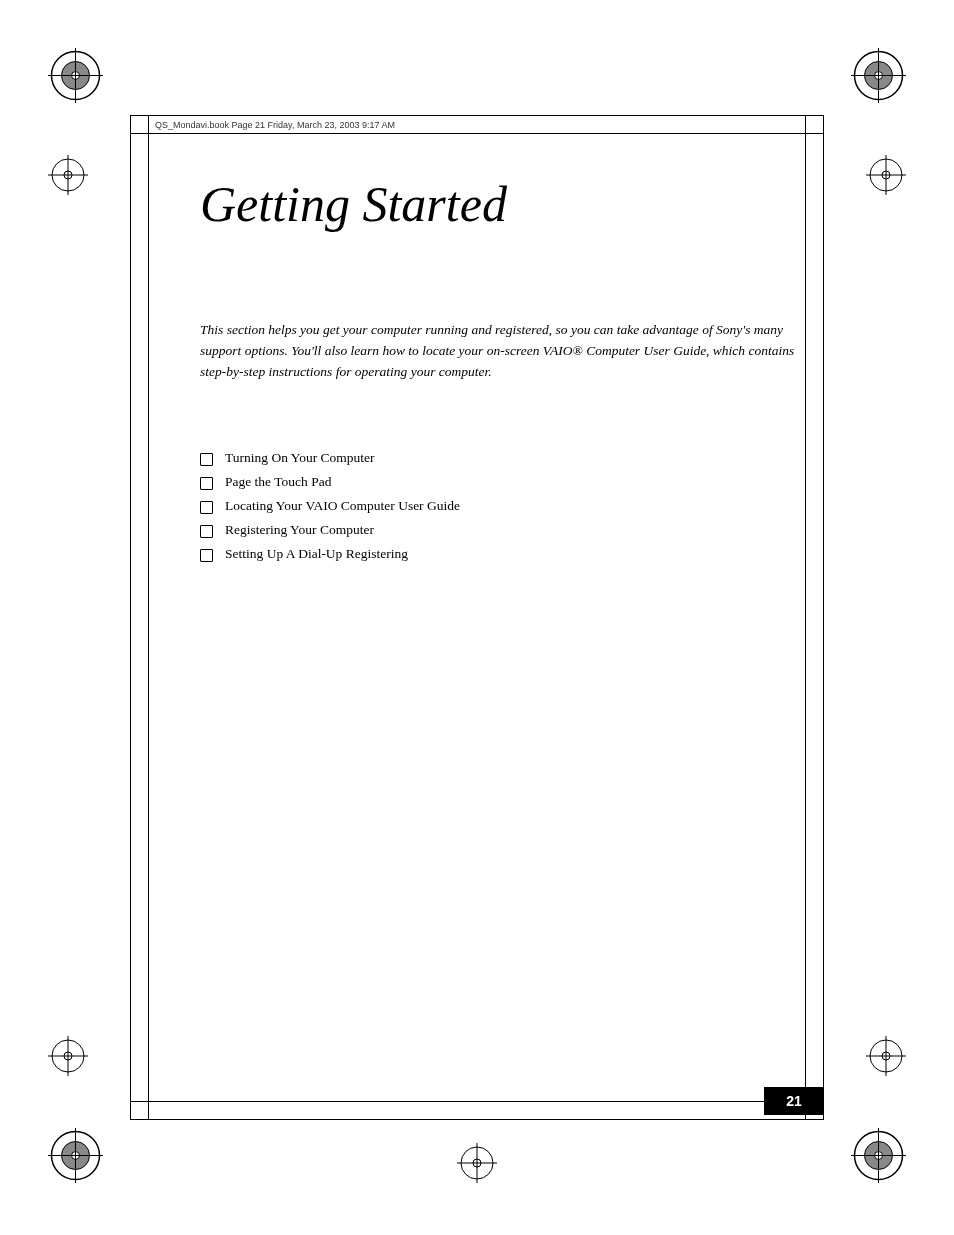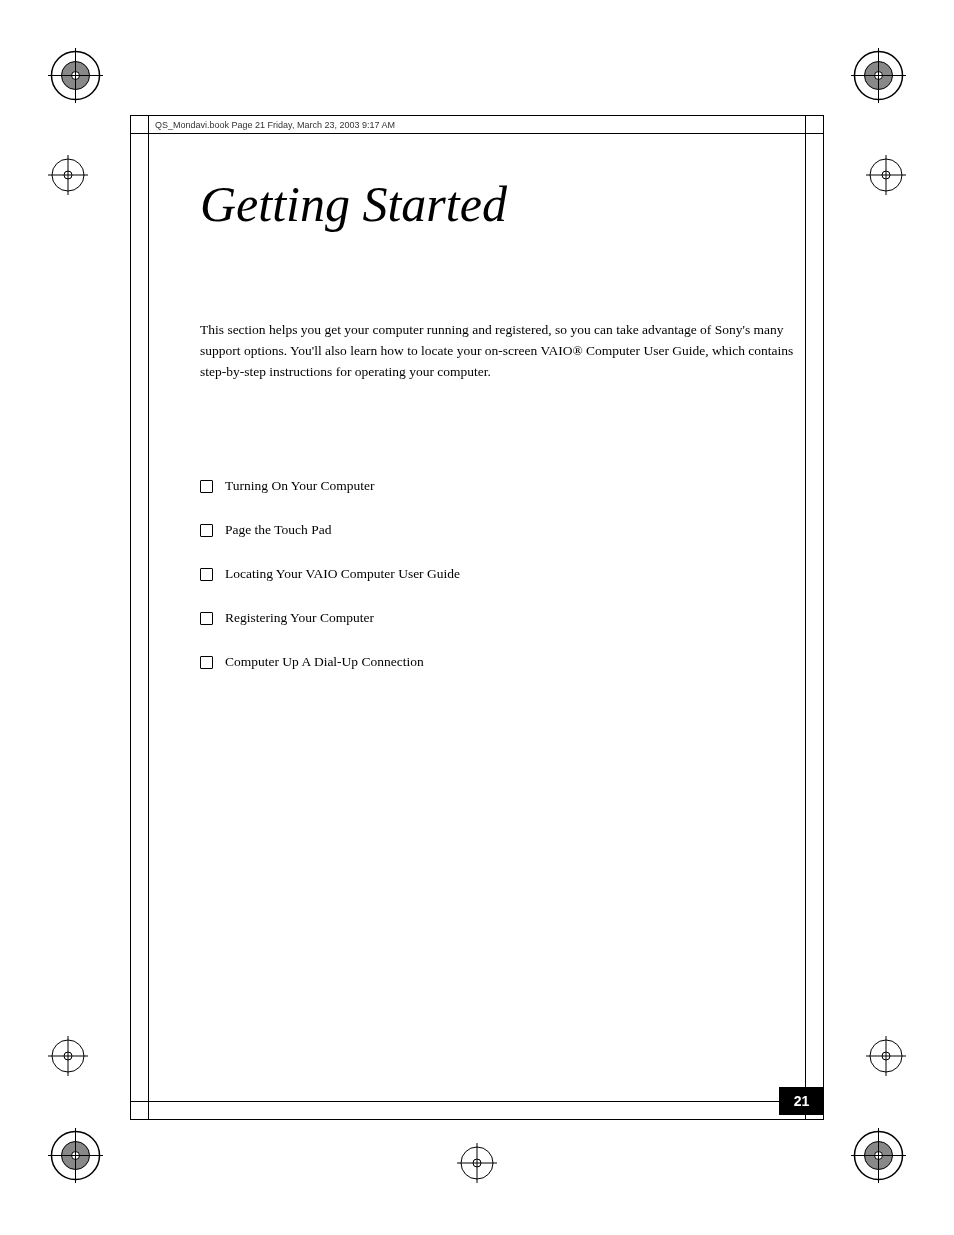--- a/index.html
+++ b/index.html
@@ -116,41 +116,41 @@
     }
 
     
     .body-text {
       position: absolute;
       top: 320px;
       left: 200px;
       right: 155px;
       font-size: 13.5px;
       line-height: 1.55;
+      font-style: italic;
       font-family: 'Times New Roman', Times, serif;
       color: #000;
     }
 
     
     .list-container {
       position: absolute;
       top: 450px;
       left: 200px;
       right: 155px;
     }
 
     .list-item {
       display: flex;
-      align-items: flex-start;
+      align-items: center;
       margin-bottom: 8px;
       font-size: 13.5px;
       font-family: 'Times New Roman', Times, serif;
       color: #000;
       font-style: normal;
-      margin-top: 28px;
     }
 
     .list-checkbox {
       width: 13px;
       height: 13px;
       border: 1.5px solid #000;
       margin-right: 12px;
       margin-top: 2px;
       flex-shrink: 0;
       border-radius: 1px;
@@ -158,21 +158,21 @@
 
     .list-text {
       font-size: 13.5px;
     }
 
     
     .page-number-box {
       position: absolute;
       bottom: 120px;
       right: 130px;
-      width: 45px;
+      width: 60px;
       height: 28px;
       background: #000;
       display: flex;
       align-items: center;
       justify-content: center;
     }
 
     .page-number {
       color: #fff;
       font-size: 14px;
@@ -354,19 +354,19 @@
     <div class="list-item">
       <div class="list-checkbox"></div>
       <span class="list-text">Locating Your VAIO Computer User Guide</span>
     </div>
     <div class="list-item">
       <div class="list-checkbox"></div>
       <span class="list-text">Registering Your Computer</span>
     </div>
     <div class="list-item">
       <div class="list-checkbox"></div>
-      <span class="list-text">Computer Up A Dial-Up Connection</span>
+      <span class="list-text">Setting Up A Dial-Up Registering</span>
     </div>
   </div>
 
 <div class="page-number-box">
   <span class="page-number">21</span>
 </div>
 
 </body></html>

